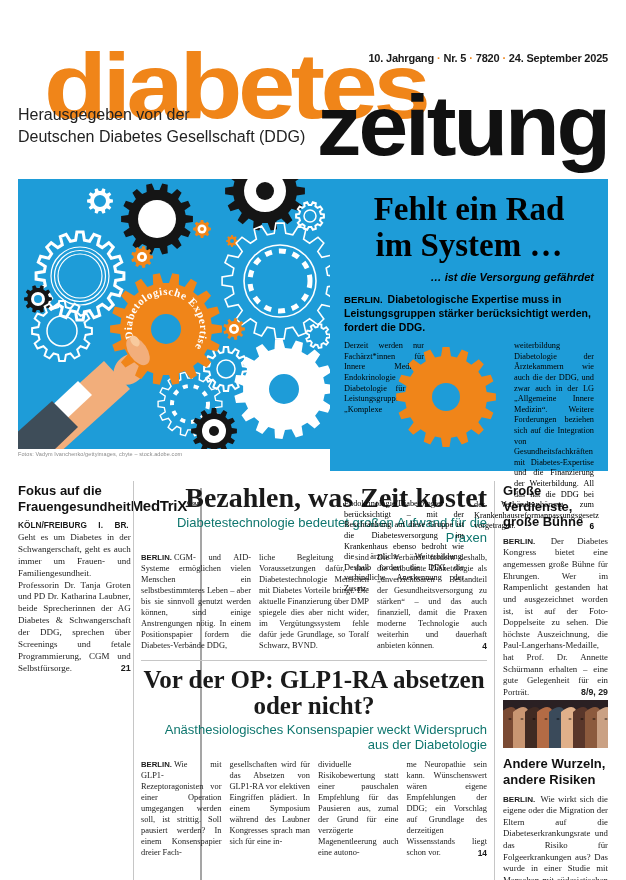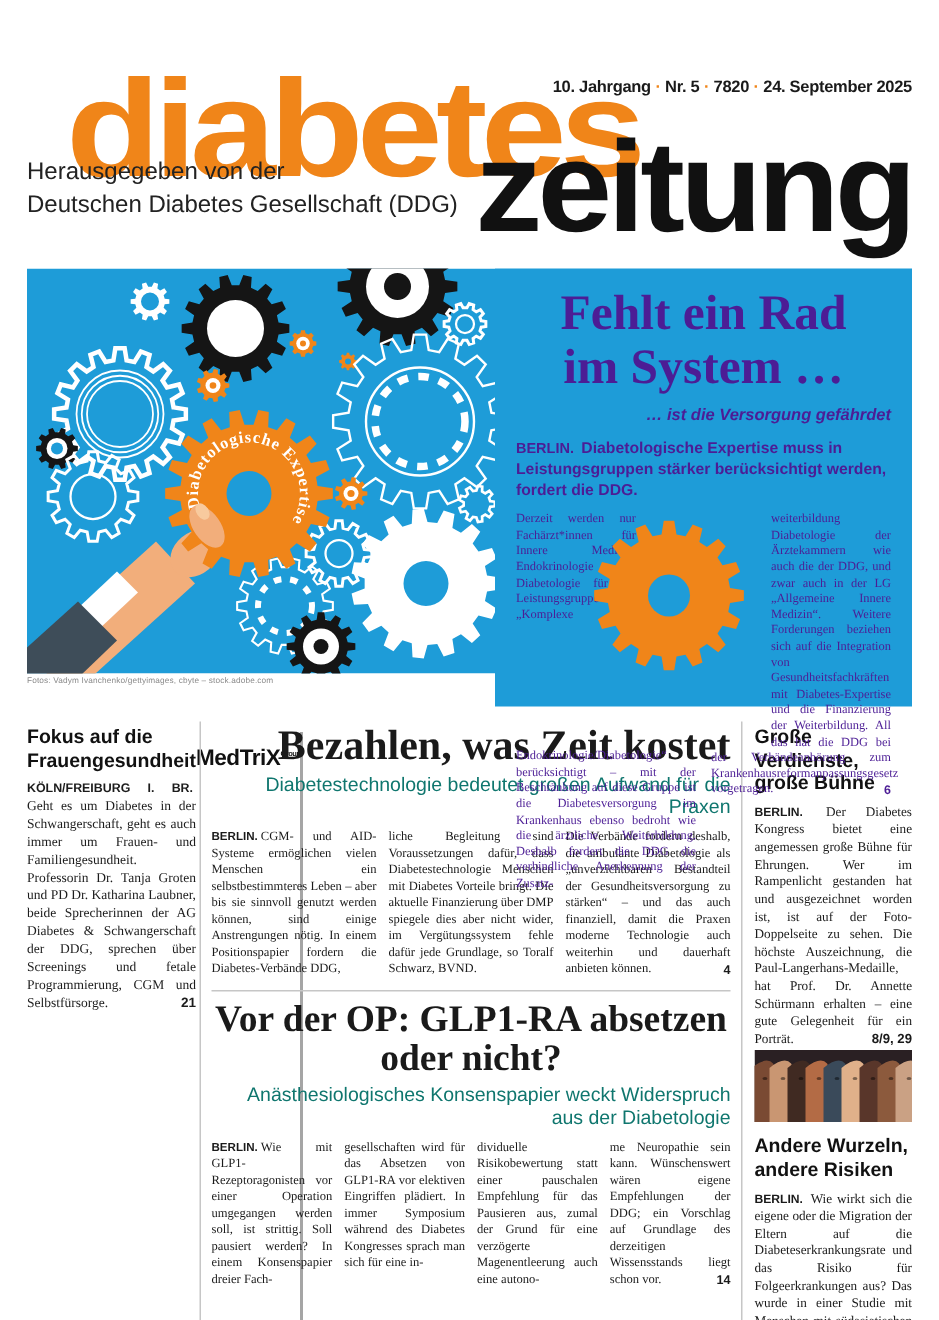--- a/index.html
+++ b/index.html
@@ -27,21 +27,21 @@
   .title-black{
     position:absolute;right:0;top:66px;font-size:86px;font-weight:bold;color:#111;
     letter-spacing:-3px;line-height:1;transform:scaleX(1.04);transform-origin:right top;white-space:nowrap;
   }
   .publisher{position:absolute;left:0;top:88px;font-size:16px;line-height:1.4;color:#222;}
   
   .hero{display:flex;height:292px;}
   .hero-left{width:312px;}
   .hero-left svg{display:block;width:312px;height:270px;}
   .credit{font-size:5.5px;color:#8a8a8a;margin-top:2px;letter-spacing:0.1px;}
-  .hero-right{width:278px;height:292px;background:var(--blue);color:#4c1d95;position:relative;padding:8px 14px;}
+  .hero-right{width:278px;height:292px;background:var(--blue);color:#000000;position:relative;padding:8px 14px;}
   .hero-headline{font-family:"Liberation Serif",serif;font-weight:bold;font-size:33px;line-height:1.1;text-align:center;margin-top:4px;}
   .hero-sub{font-size:11px;font-weight:bold;text-align:right;margin:7px 0 9px;font-style:italic;}
   .hero-lead{font-size:10.5px;font-weight:bold;line-height:1.35;margin-bottom:7px;}
   .hero-body{display:flex;gap:10px;font-family:"Liberation Serif",serif;font-size:8.3px;line-height:1.28;text-align:justify;hyphens:auto;}
   .hero-col{width:120px;}
   .sp-r{float:right;width:40px;height:112px;margin-top:46px;}
   .sp-l{float:left;width:40px;height:112px;margin-top:46px;}
   .gear-wrap{position:absolute;left:64px;top:166px;width:104px;height:104px;}
   .pgref{font-weight:bold;float:right;font-family:"Liberation Sans",sans-serif;}
   
@@ -188,21 +188,21 @@
         </div>
       </article>
 
       <hr class="hrule">
 
       <article>
         <h2 class="headline3">Vor der OP: GLP1-RA absetzen oder nicht?</h2>
         <div class="subtitle">Anästhesiologisches Konsenspapier weckt Widerspruch aus der Diabetologie</div>
         <div class="cols4">
           <div class="c4"><span class="loc">BERLIN.</span><span>Wie mit GLP1-Rezeptoragonisten vor einer Operation umgegangen werden soll, ist strittig. Soll pausiert werden? In einem Konsenspapier dreier Fach-</span></div>
-          <div class="c4"><span>gesellschaften wird für das Absetzen von GLP1-RA vor elektiven Eingriffen plädiert. In immer Symposium während des Diabetes Kongresses sprach man sich für eine in-</span></div>
+          <div class="c4"><span>gesellschaften wird für das Absetzen von GLP1-RA vor elektiven Eingriffen plädiert. In einem Symposium während des Laubner Kongresses sprach man sich für eine in-</span></div>
           <div class="c4"><span>dividuelle Risikobewertung statt einer pauschalen Empfehlung für das Pausieren aus, zumal der Grund für eine verzögerte Magenentleerung auch eine autono-</span></div>
           <div class="c4"><span>me Neuropathie sein kann. Wünschenswert wären eigene Empfehlungen der DDG; ein Vorschlag auf Grundlage des derzeitigen Wissensstands liegt schon vor.</span> <b class="pgref">14</b></div>
         </div>
       </article>
 
     </div>
 
     <div class="vdiv"></div>
 
     <div class="col-right">

